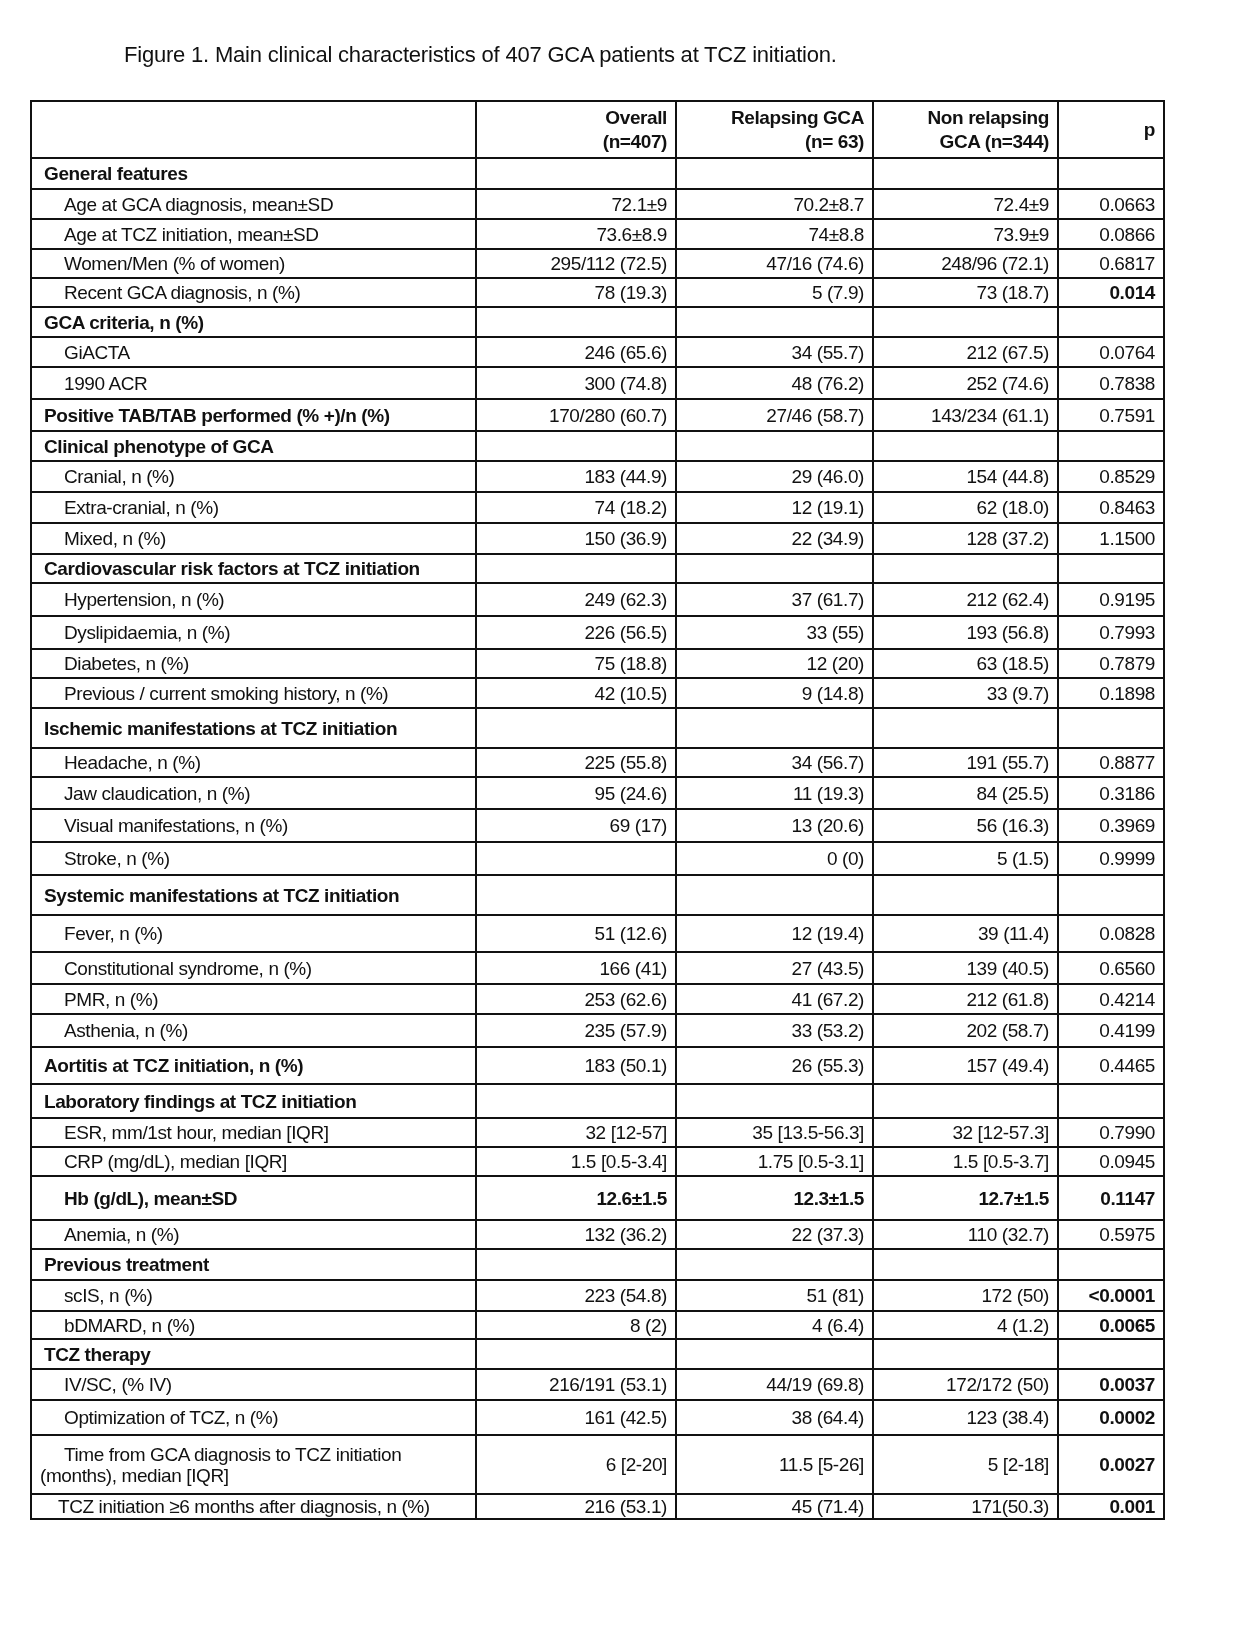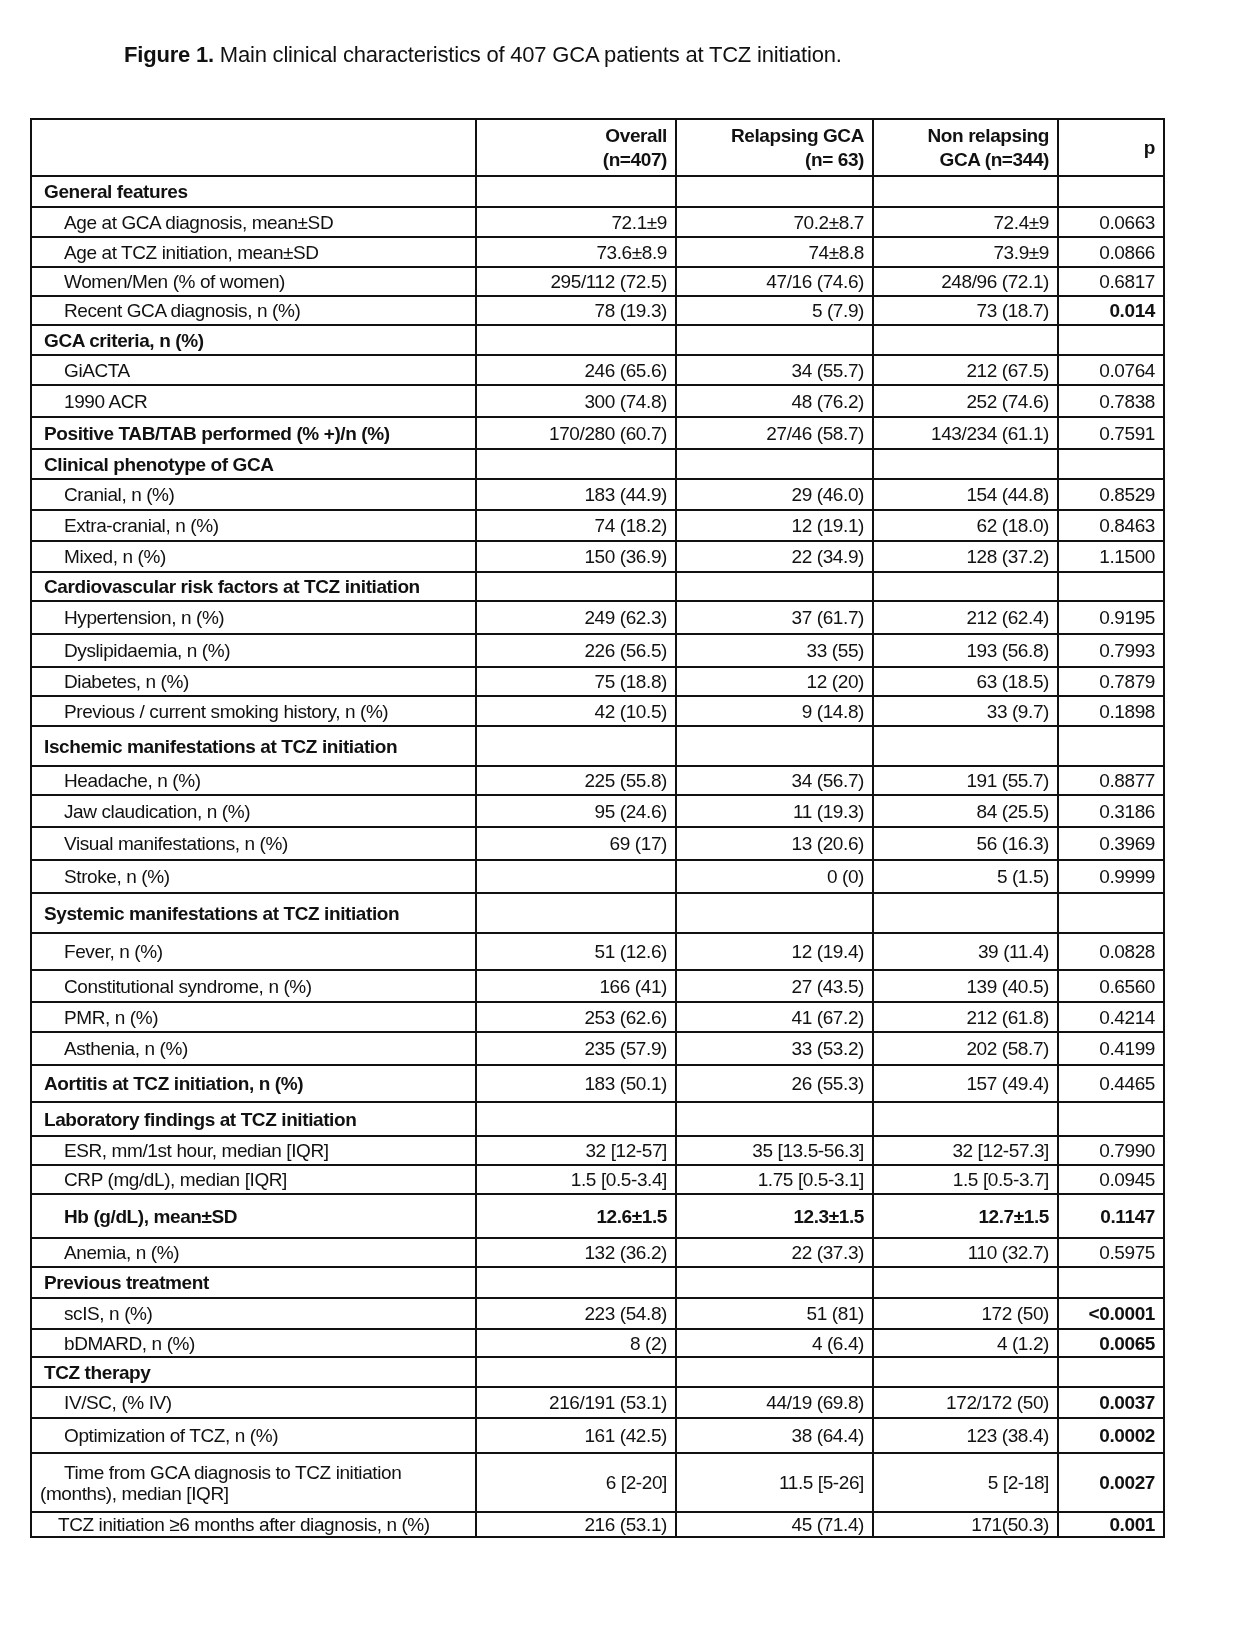--- a/index.html
+++ b/index.html
@@ -1,20 +1,20 @@
 <!DOCTYPE html>
 <html><head>
 <meta charset="utf-8">
 <style>
   html, body { margin: 0; padding: 0; background: #ffffff; }
   body { width: 1244px; height: 1646px; position: relative; overflow: hidden;
          font-family: "Liberation Sans", sans-serif; color: #111; }
   .caption { position: absolute; left: 124px; top: 42px; font-size: 22px; letter-spacing: -0.2px; white-space: nowrap; }
-  .caption .fig { font-weight: bold; margin-top: 46px; }
-  table { position: absolute; left: 30px; top: 118px; border-collapse: collapse;
+  .caption .fig { font-weight: normal; margin-top: 46px; }
+  table { position: absolute; left: 30px; top: 100px; border-collapse: collapse;
           table-layout: fixed; width: 1133px; font-size: 19px; letter-spacing: -0.4px; }
   col.c0 { width: 445px; } col.c1 { width: 200px; } col.c2 { width: 197px; }
   col.c3 { width: 185px; } col.c4 { width: 106px; }
   td, th { border: 2px solid #111; padding: 0 8px; line-height: 21px; vertical-align: middle; }
   th { font-weight: bold; text-align: right; height: 55px; line-height: 24px; }
   td.num { text-align: right; }
   td.label { text-align: left; white-space: nowrap; }
   tr.section td.label { font-weight: bold; padding-left: 12px; }
   tr.item td.label { padding-left: 32px; }
   tr.item.wrap td.label { padding-left: 8px; white-space: normal; text-indent: 24px; margin-left: 32px; }

